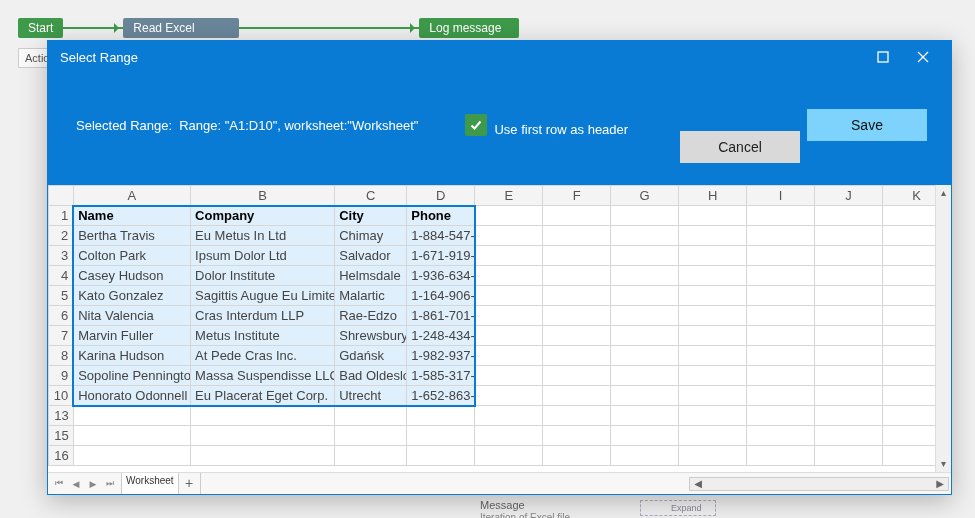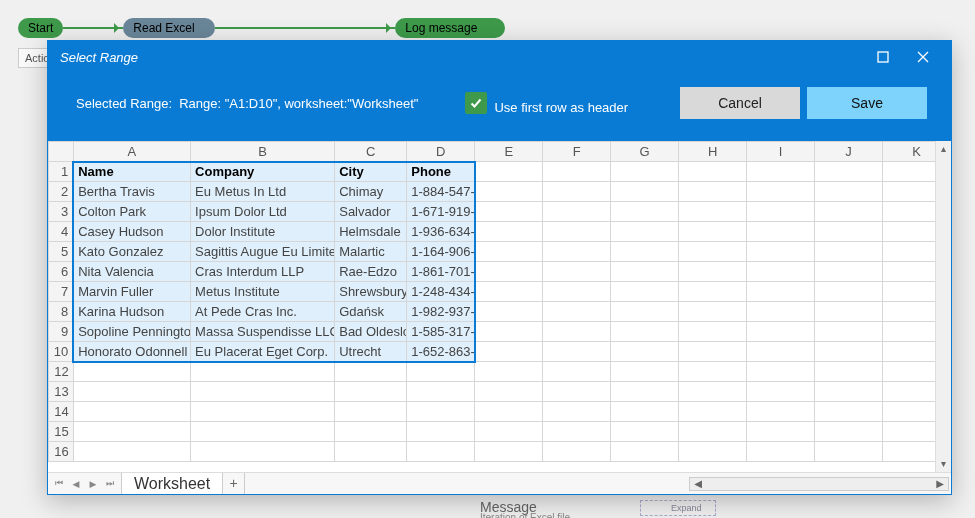--- a/index.html
+++ b/index.html
@@ -16,25 +16,25 @@
   .workflow {
     position: absolute;
     top: 18px;
     left: 18px;
     display: flex;
     align-items: center;
   }
   .wf-node {
     height: 20px;
     padding: 2px 10px;
-    color: #000000;
+    color: #ffffff;
     font-size: 12px;
     display: flex;
     align-items: center;
-    border-radius: 10px;
+    border-radius: 2px;
   }
   .wf-green { background: #3e9a4a; }
   .wf-grey  { background: #6a8699; }
   .wf-arrow {
     width: 60px;
     height: 2px;
     background: #3e9a4a;
     position: relative;
   }
   .wf-arrow.long { width: 180px; }
@@ -53,21 +53,21 @@
     font-size: 11px;
     color: #555;
     border: 1px solid #ccc;
     padding: 3px 6px;
     background: #fafafa;
   }
   .wf-bottom-label {
     position: absolute;
     left: 480px;
     top: 499px;
-    font-size: 14px;
+    font-size: 11px;
     color: #666;
   }
   .wf-bottom-sub {
     position: absolute;
     left: 480px;
     top: 512px;
     font-size: 10px;
     color: #888;
   }
   .wf-expand-box {
@@ -102,21 +102,20 @@
   }
   .titlebar {
     height: 32px;
     display: flex;
     align-items: center;
     padding: 0 8px 0 12px;
   }
   .titlebar .title {
     font-size: 13px;
     flex: 1;
-    font-style: italic;
   }
   .win-btn {
     width: 40px;
     height: 28px;
     display: flex;
     align-items: center;
     justify-content: center;
     font-size: 14px;
     color: #fff;
   }
@@ -142,21 +141,21 @@
     margin-left: 40px;
   }
   .chk-label { font-size: 13px; margin-right: 8px; margin-top: 8px; }
   .btn {
     height: 32px;
     width: 120px;
     font-size: 14px;
     border: none;
     cursor: pointer;
   }
-  .btn-cancel { background: #d9d9d9; color: #222; }
+  .btn-cancel { background: #d9d9d9; color: #222; margin-top: 44px; }
   .btn-save   { background: #7dd3fc; color: #111; }
 
   
   .sheet-wrap {
     flex: 1;
     display: flex;
     flex-direction: column;
     min-height: 0;
   }
   .grid-scroll {
@@ -241,22 +240,22 @@
     padding: 0 4px;
     gap: 3px;
   }
   .tab-nav span {
     font-size: 9px;
     color: #888;
     width: 14px;
     text-align: center;
   }
   .tab {
-    padding: 2px 12px;
-    font-size: 16px;
+    padding: 2px 4px;
+    font-size: 10px;
     background: #fff;
     border: 1px solid #ccc;
     border-bottom: none;
     border-top: none;
     color: #333;
   }
   .tab-add {
     width: 22px;
     text-align: center;
     font-size: 14px;
@@ -285,23 +284,23 @@
     font-size: 10px;
     color: #666;
   }
 </style>
 </head>
 <body>
 
 <div class="workflow">
   <div class="wf-node wf-green">Start</div>
   <div class="wf-arrow"></div>
-  <div class="wf-node wf-grey" style="width:92px">Read Excel</div>
+  <div class="wf-node wf-grey" style="width:116px">Read Excel</div>
   <div class="wf-arrow long"></div>
-  <div class="wf-node wf-green" style="width:110px">Log message</div>
+  <div class="wf-node wf-green" style="width:100px">Log message</div>
 </div>
 <div class="wf-action-strip">Action</div>
 <div class="wf-bottom-label">Message</div>
 <div class="wf-bottom-sub">Iteration of Excel file</div>
 <div class="wf-expand-box">Expand</div>
 
 <div class="modal">
   <div class="modal-header">
     <div class="titlebar">
       <div class="title">Select Range</div>
@@ -500,49 +499,21 @@
               <td class="sel sel-border-bottom sel-border-right">1-652-863-6616</td>
               <td></td>
               <td></td>
               <td></td>
               <td></td>
               <td></td>
               <td></td>
               <td></td>
             </tr>
             <tr>
-              <td class="rownum">12</td>
-              <td></td>
-              <td></td>
-              <td></td>
-              <td></td>
-              <td></td>
-              <td></td>
-              <td></td>
-              <td></td>
-              <td></td>
-              <td></td>
-              <td></td>
-            </tr>
-            <tr>
               <td class="rownum">13</td>
-              <td></td>
-              <td></td>
-              <td></td>
-              <td></td>
-              <td></td>
-              <td></td>
-              <td></td>
-              <td></td>
-              <td></td>
-              <td></td>
-              <td></td>
-            </tr>
-            <tr>
-              <td class="rownum">14</td>
               <td></td>
               <td></td>
               <td></td>
               <td></td>
               <td></td>
               <td></td>
               <td></td>
               <td></td>
               <td></td>
               <td></td>

